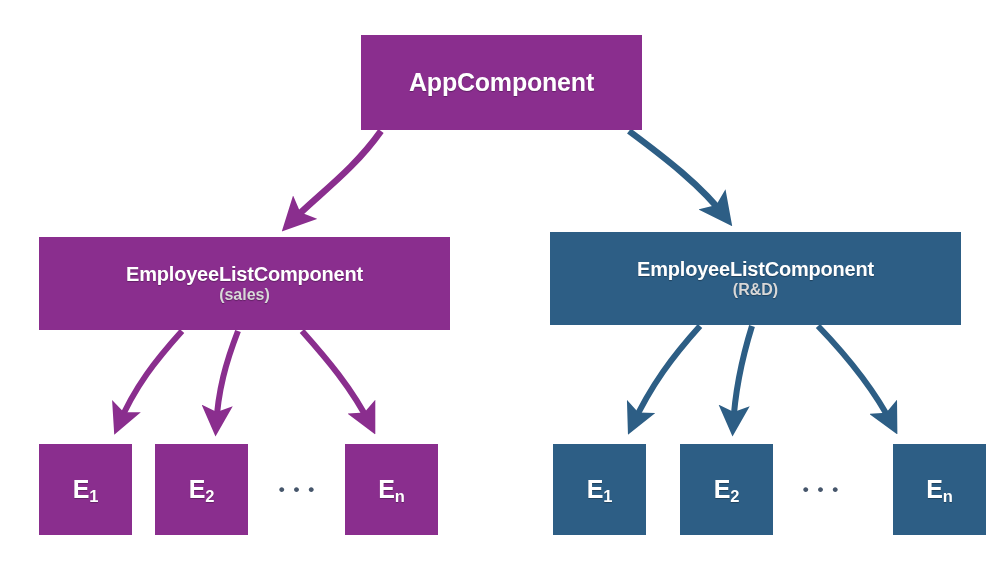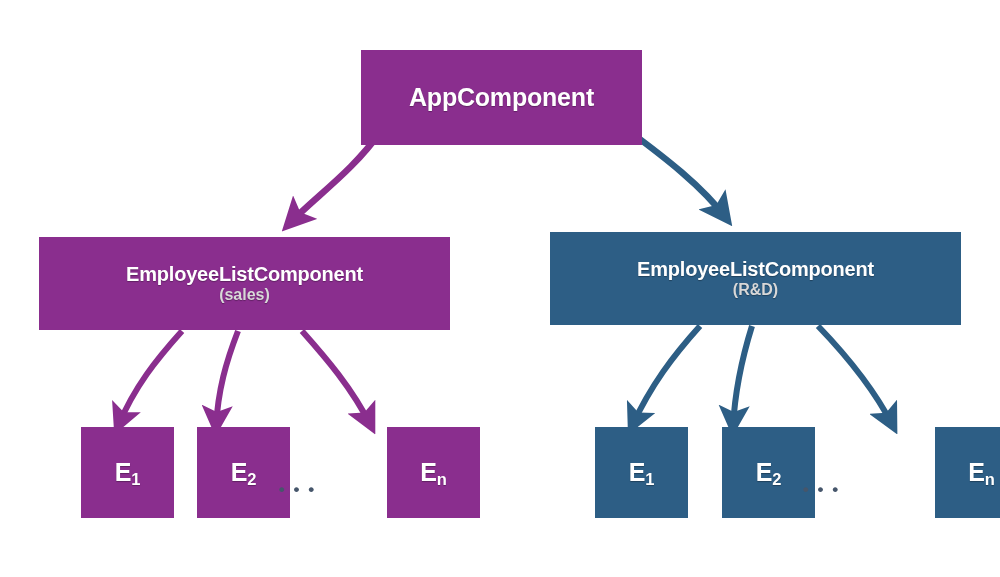--- a/index.html
+++ b/index.html
@@ -45,42 +45,41 @@
   }
   .node-sub {
     font-weight: bold;
     color: #d8d8d8;
     line-height: 1.1;
     text-shadow: 0 1px 1px rgba(0,0,0,0.30);
   }
   
   #node-root {
     left: 361px;
-    top: 50px;
+    top: 35px;
     width: 281px;
     height: 95px;
   }
   #node-root .node-title { font-size: 25px; }
 
   
   .branch {
     width: 411px;
     height: 93px;
   }
   #node-branch-0 { left: 39px;  top: 237px; }
   #node-branch-1 { left: 550px; top: 232px; }
   .branch .node-title { font-size: 20px; }
   .branch .node-sub   { font-size: 16px; margin-top: 1px; }
 
   
   .leaf {
     width: 93px;
     height: 91px;
-    top: 427px;
-    margin-left: 42px;
+    top: 444px;
   }
   .leaf .node-title {
     font-size: 25px;
     display: inline-block;
   }
   .leaf .node-title sub {
     font-size: 0.66em;
     vertical-align: baseline;
     position: relative;
     top: 0.22em;

